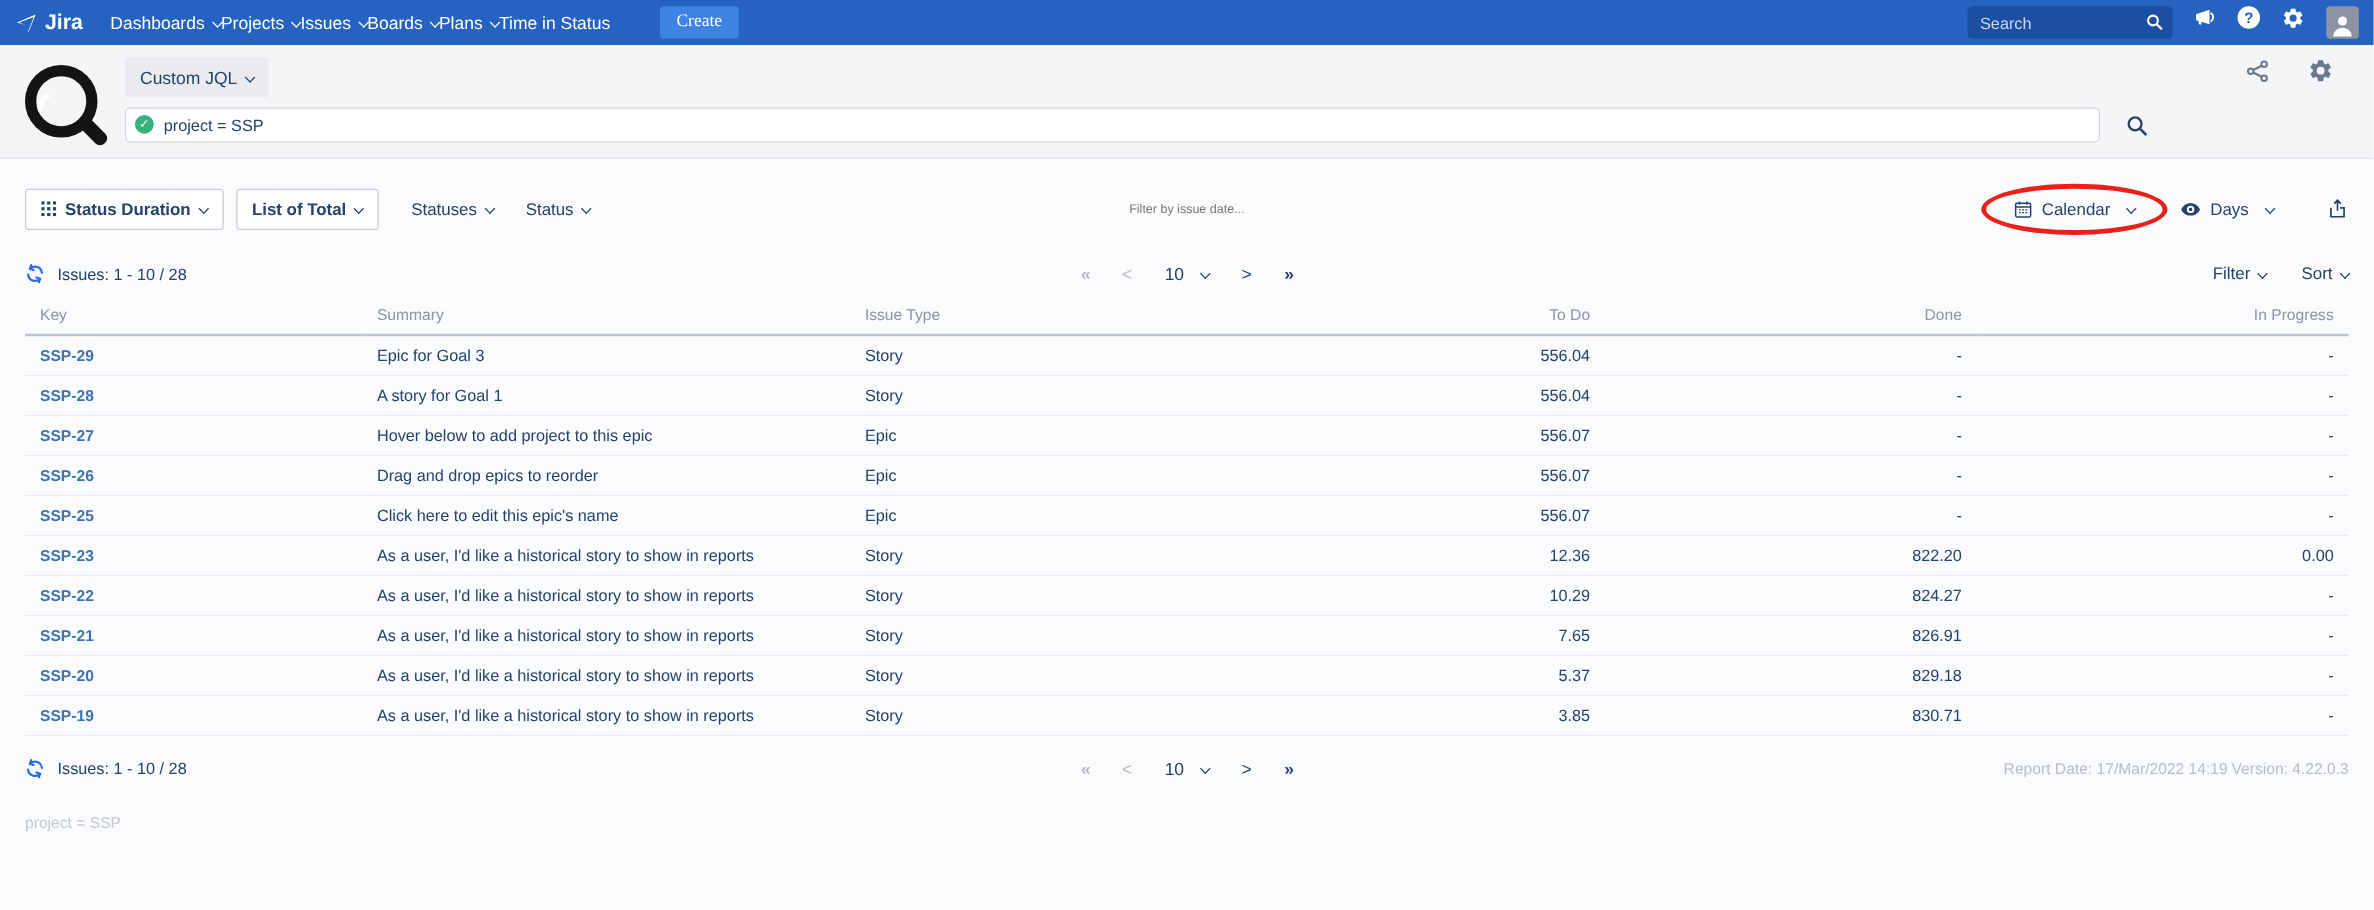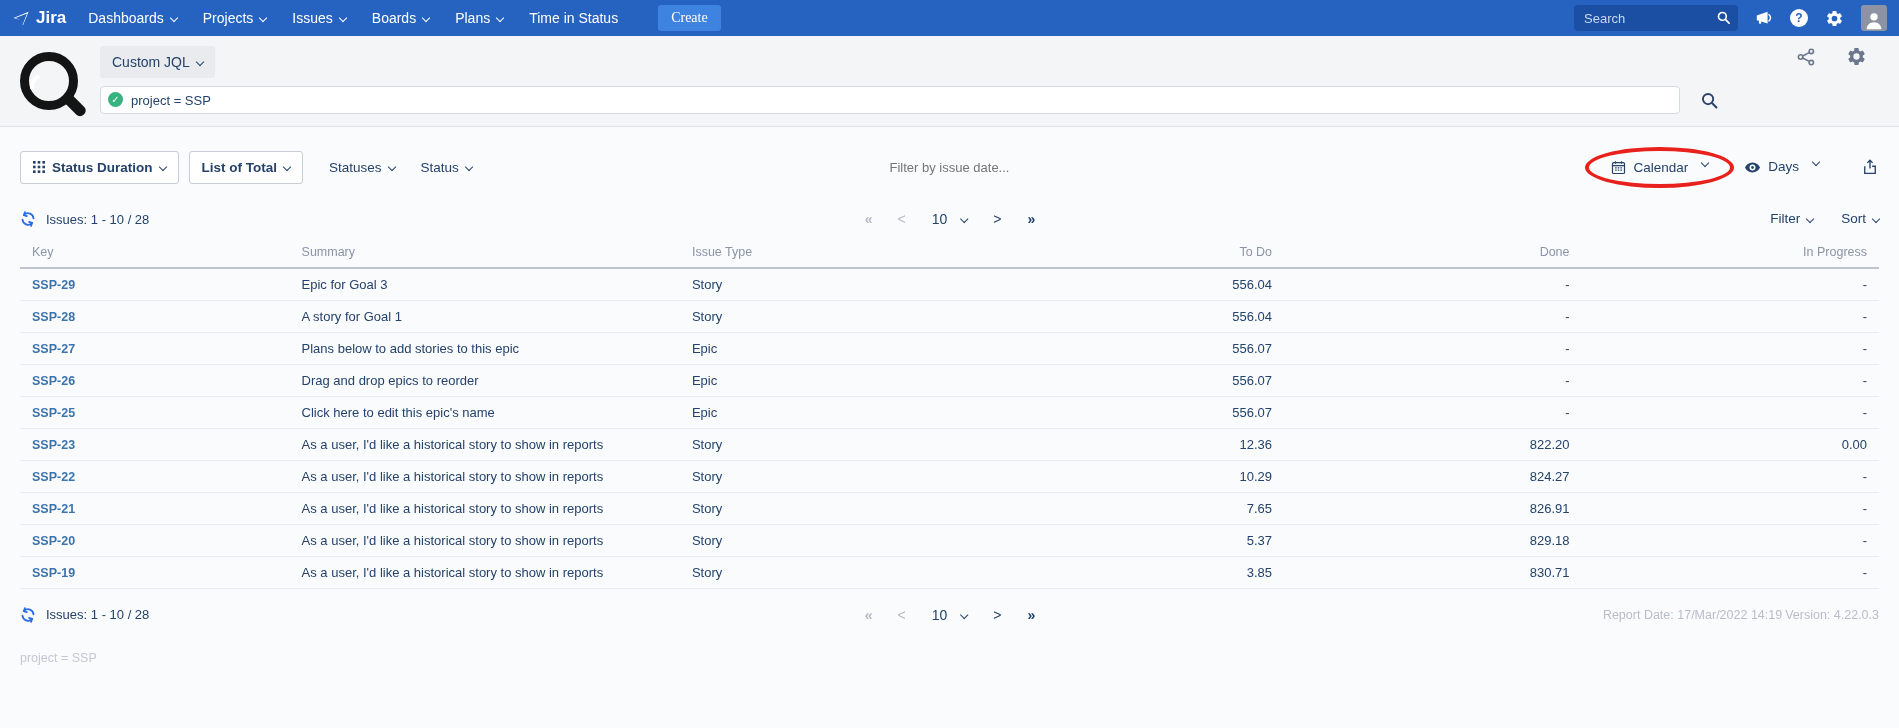--- a/index.html
+++ b/index.html
@@ -14,24 +14,24 @@
   html,body{width:1899px;height:728px;overflow:hidden}
   body{font-family:"Liberation Sans","DejaVu Sans",sans-serif;background:var(--page-bg);color:var(--navy);}
   a{text-decoration:none;color:inherit;cursor:pointer}
 
   
   .chv{display:inline-block;width:6px;height:6px;border-right:1.7px solid currentColor;border-bottom:1.7px solid currentColor;transform:rotate(45deg);margin-left:7px;vertical-align:2px}
 
   
   .navbar{height:36px;background:var(--navbar);display:flex;align-items:center;padding:0 12px;color:#fff}
   .brand{display:flex;align-items:center;gap:6px;font-size:17px;font-weight:bold;margin-right:22px}
-  .nav-menu{display:flex;align-items:center;gap:26px;font-size:14px}
+  .nav-menu{display:flex;align-items:center;font-size:14px}
   .nav-item{display:flex;align-items:center}
   .create-btn{background:var(--create);color:#fff;border:none;border-radius:3px;font-size:14px;padding:5px 13px;margin-left:40px;cursor:pointer;font-family:Liberation Serif, serif}
-  .nav-right{margin-left:auto;display:flex;align-items:center;gap:17px}
+  .nav-right{margin-left:auto;display:flex;align-items:flex-start;gap:17px}
   .nav-search{position:relative}
   .nav-search input{width:164px;height:26px;background:var(--nav-search);border:none;border-radius:4px;color:#fff;font-size:13px;padding:0 28px 0 10px;font-family:inherit}
   .nav-search input::placeholder{color:#cdd8ec}
   .nav-search .mag{position:absolute;right:7px;top:5px;color:#fff}
   .icon-btn{display:flex;align-items:center;justify-content:center;cursor:pointer;color:#fff}
   .help-circle{width:18px;height:18px;border-radius:50%;background:#fff;color:var(--navbar);font-weight:bold;font-size:12px;display:flex;align-items:center;justify-content:center}
   .avatar{width:26px;height:26px;border-radius:3px;background:#8c94a4;display:flex;align-items:flex-end;justify-content:center;overflow:hidden}
 
   
   .qheader{background:var(--header-bg);border-bottom:1px solid #e0e2e7;padding:10px 20px 12px 20px;display:flex;gap:22px}
@@ -48,25 +48,25 @@
   .jql-wrap input{width:100%;height:28px;border:1px solid #d4d8e0;border-radius:4px;background:#fff;font-size:13px;color:var(--navy);padding:0 10px 0 30px;font-family:inherit}
   .check-dot{position:absolute;left:8px;top:6px;width:15px;height:15px;border-radius:50%;background:var(--green);color:#fff;font-size:10px;line-height:15px;text-align:center}
   .jql-search{margin-left:20px;color:#2c4468;cursor:pointer;display:flex}
 
   
   .toolbar{display:flex;align-items:center;padding:0 20px;margin-top:22px;height:36px;position:relative}
   .tb-btn{display:flex;align-items:center;border:1px solid var(--btn-border);border-radius:3px;background:#fff;padding:8px 12px;font-size:13.5px;font-weight:bold;color:var(--navy);cursor:pointer;font-family:inherit}
   .tb-btn + .tb-btn{margin-left:10px}
   .tb-btn .gicon{margin-right:7px;display:flex}
   .tb-link{display:flex;align-items:center;font-size:13.5px;color:var(--navy);cursor:pointer;margin-left:26px}
-  .date-filter{position:absolute;left:50%;transform:translateX(-50%);border:none;background:transparent;font-size:13px;color:#a0a7b4;width:240px;text-align:center;font-family:inherit}
+  .date-filter{position:absolute;left:50%;transform:translateX(-50%);border:none;background:transparent;font-size:10px;color:#a0a7b4;width:240px;text-align:center;font-family:inherit}
   .tb-right{margin-left:auto;display:flex;align-items:center;gap:26px}
   .cal-wrap{position:relative;display:flex;align-items:center;padding:8px 10px}
   .cal-oval{position:absolute;inset:-5px -16px;border:4px solid var(--accent-red);border-radius:50%;pointer-events:none}
-  .cal-btn,.days-btn{display:flex;font-size:13.5px;color:var(--navy);cursor:pointer;gap:7px}
+  .cal-btn,.days-btn{display:flex;align-items:center;font-size:13.5px;color:var(--navy);cursor:pointer;gap:7px}
   .export-btn{color:var(--navy);cursor:pointer;display:flex;margin-left:16px}
 
   
   .results-row{display:flex;align-items:flex-start;padding:0 20px;margin-top:26px;height:28px;position:relative;font-size:13px}
   .issues-count{display:flex;align-items:center;gap:10px;color:var(--navy)}
   .refresh{color:var(--refresh);display:flex;cursor:pointer}
   .pagination{position:absolute;left:50%;transform:translateX(-50%);display:flex;align-items:center;gap:26px;font-size:14px}
   .pg{cursor:pointer;color:var(--navy)}
   .pg.dis{color:var(--disabled)}
   .pg.bold{font-weight:bold;letter-spacing:-1px}
@@ -334,21 +334,21 @@
         <tr>
           <td><a class="key-link">SSP-28</a></td>
           <td>A story for Goal 1</td>
           <td>Story</td>
           <td class="num">556.04</td>
           <td class="num">-</td>
           <td class="num">-</td>
         </tr>
         <tr>
           <td><a class="key-link">SSP-27</a></td>
-          <td>Plans below to add stories to this epic</td>
+          <td>Hover below to add project to this epic</td>
           <td>Epic</td>
           <td class="num">556.07</td>
           <td class="num">-</td>
           <td class="num">-</td>
         </tr>
         <tr>
           <td><a class="key-link">SSP-26</a></td>
           <td>Drag and drop epics to reorder</td>
           <td>Epic</td>
           <td class="num">556.07</td>

